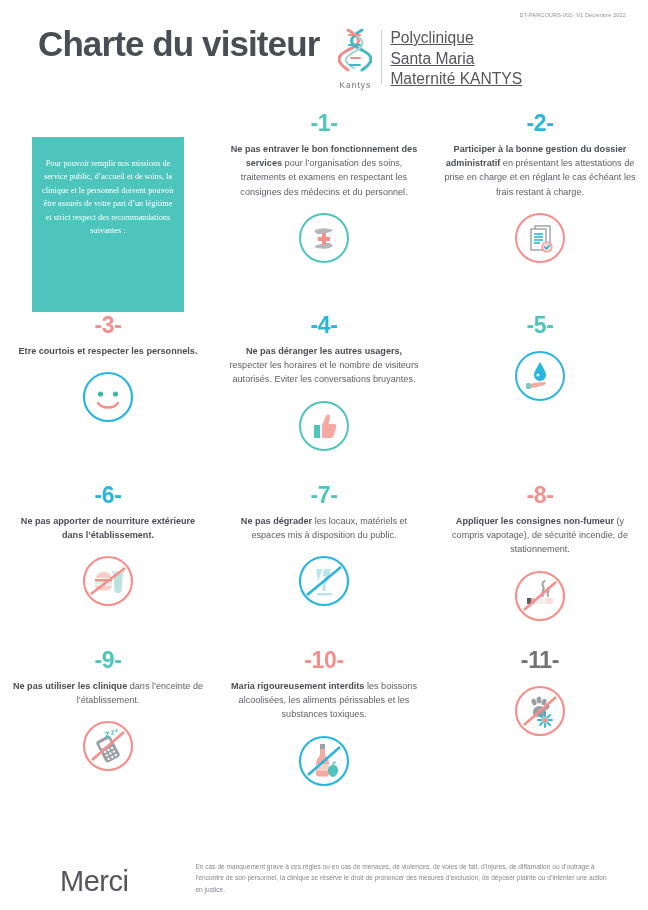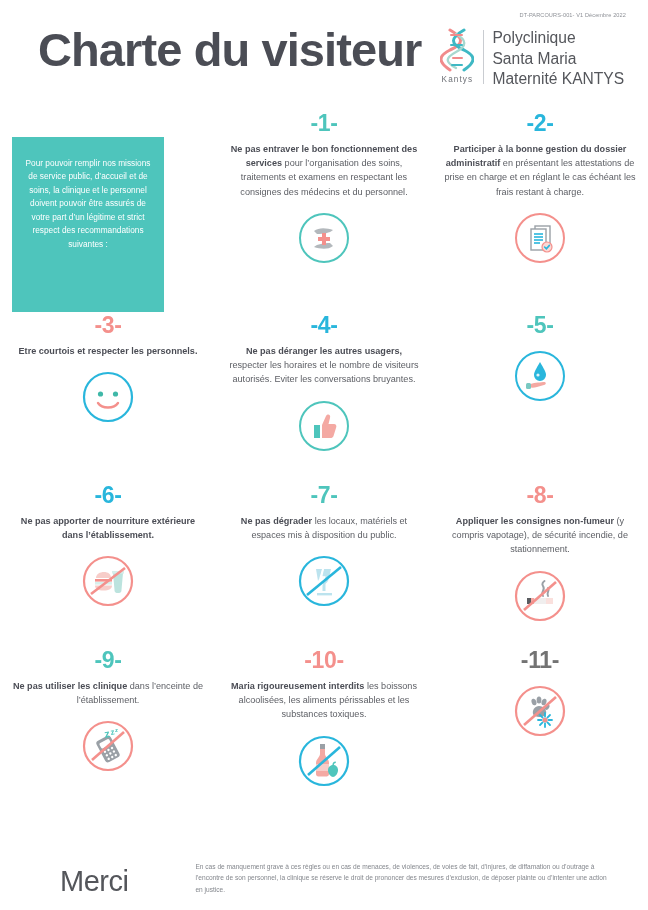--- a/index.html
+++ b/index.html
@@ -36,21 +36,21 @@
     width: 648px;
     height: 80px;
     display: flex;
     align-items: flex-start;
     padding-left: 38px;
   }
   .title-block {
     padding-top: 2px;
   }
   .title-main {
-    font-size: 47px;
+    font-size: 35px;
     font-weight: bold;
     color: #4b4d55;
     letter-spacing: -0.9px;
     line-height: 1.02;
     white-space: nowrap;
   }
   .title-sub {
     font-size: 29px;
     font-weight: normal;
     color: #54565b;
@@ -69,33 +69,34 @@
     width: 44px;
     display: flex;
     flex-direction: column;
     align-items: center;
   }
   .brand-logo svg { display: block; }
   .brand-logo-word {
     font-size: 8.2px;
     letter-spacing: 1.1px;
     color: #6d7076;
-    margin-top: 3px;
+    margin-top: 9px;
   }
   .brand-divider {
     width: 1px;
     align-self: stretch;
     background: #c9ccd1;
     margin: 2px 8px 6px 4px;
   }
   .brand-lines {
     font-size: 15.6px;
     line-height: 1.32;
     color: #54565b;
     white-space: nowrap;
+    text-decoration: underline;
   }
   .brand-lines div:nth-child(3) { font-weight: normal; }
 
   
   .grid {
     position: absolute;
     top: 112px;
     left: 0;
     width: 648px;
   }
@@ -107,20 +108,22 @@
     width: 216px;
     padding: 0 12px;
     text-align: center;
   }
 
   
   .intro-cell {
     width: 216px;
     padding: 0 12px;
     display: flex;
+    justify-content: center;
+    font-family: Liberation Serif, serif;
   }
   .intro-box {
     width: 152px;
     background: #4ec5bc;
     color: #ffffff;
     font-size: 8.3px;
     line-height: 1.62;
     text-align: center;
     padding: 20px 9px 22px 9px;
     margin-top: 25px;

